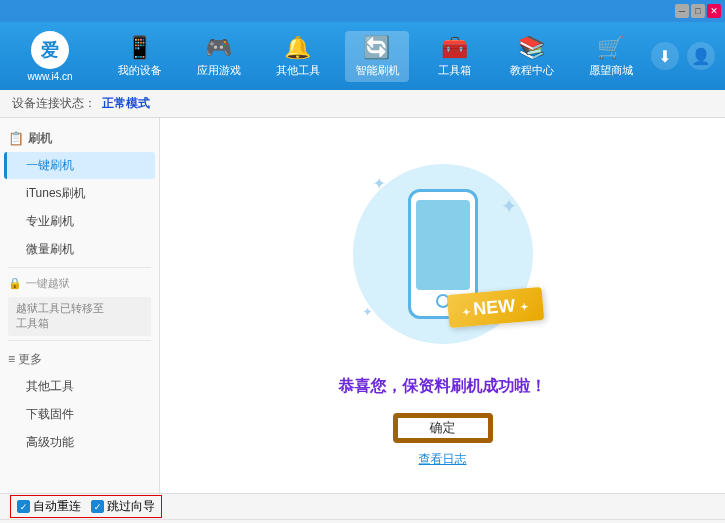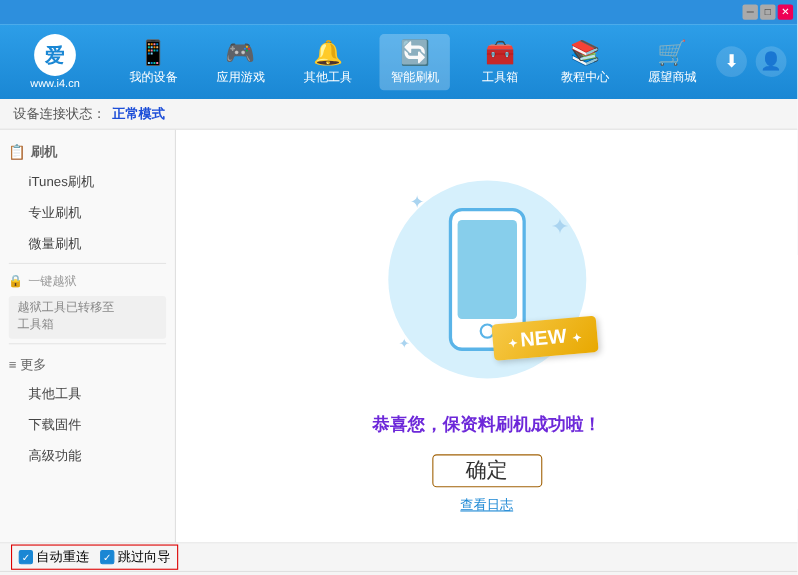--- a/index.html
+++ b/index.html
@@ -235,24 +235,24 @@
     .success-msg {
       font-size: 16px;
       color: #6d28d9;
       margin: 12px 0 16px;
       font-weight: bold;
     }
     .confirm-btn {
       width: 100px;
       height: 30px;
       background: #fff;
-      border: 1px solid #a16207;
+      border: 5px solid #a16207;
       border-radius: 4px;
       cursor: pointer;
-      font-size: 19px;
+      font-size: 13px;
       color: #333;
       margin-bottom: 8px;
     }
     .again-link {
       font-size: 12px;
       color: #1a87d4;
       cursor: pointer;
       text-decoration: underline;
     }
     .footer-checkbox {
@@ -342,20 +342,23 @@
   <span class="status-label">设备连接状态：</span>
   <span class="status-value">正常模式</span>
 </div>
 
 <div class="main-layout">
 
   <div class="sidebar">
     <div class="sidebar-section-title">
       <span class="icon">📋</span>
       <span>刷机</span>
+    </div>
+    <div class="sidebar-item active">
+      <span>一键刷机</span>
     </div>
     <div class="sidebar-item">
       <span>iTunes刷机</span>
     </div>
     <div class="sidebar-item">
       <span>专业刷机</span>
     </div>
     <div class="sidebar-item">
       <span>微量刷机</span>
     </div>

